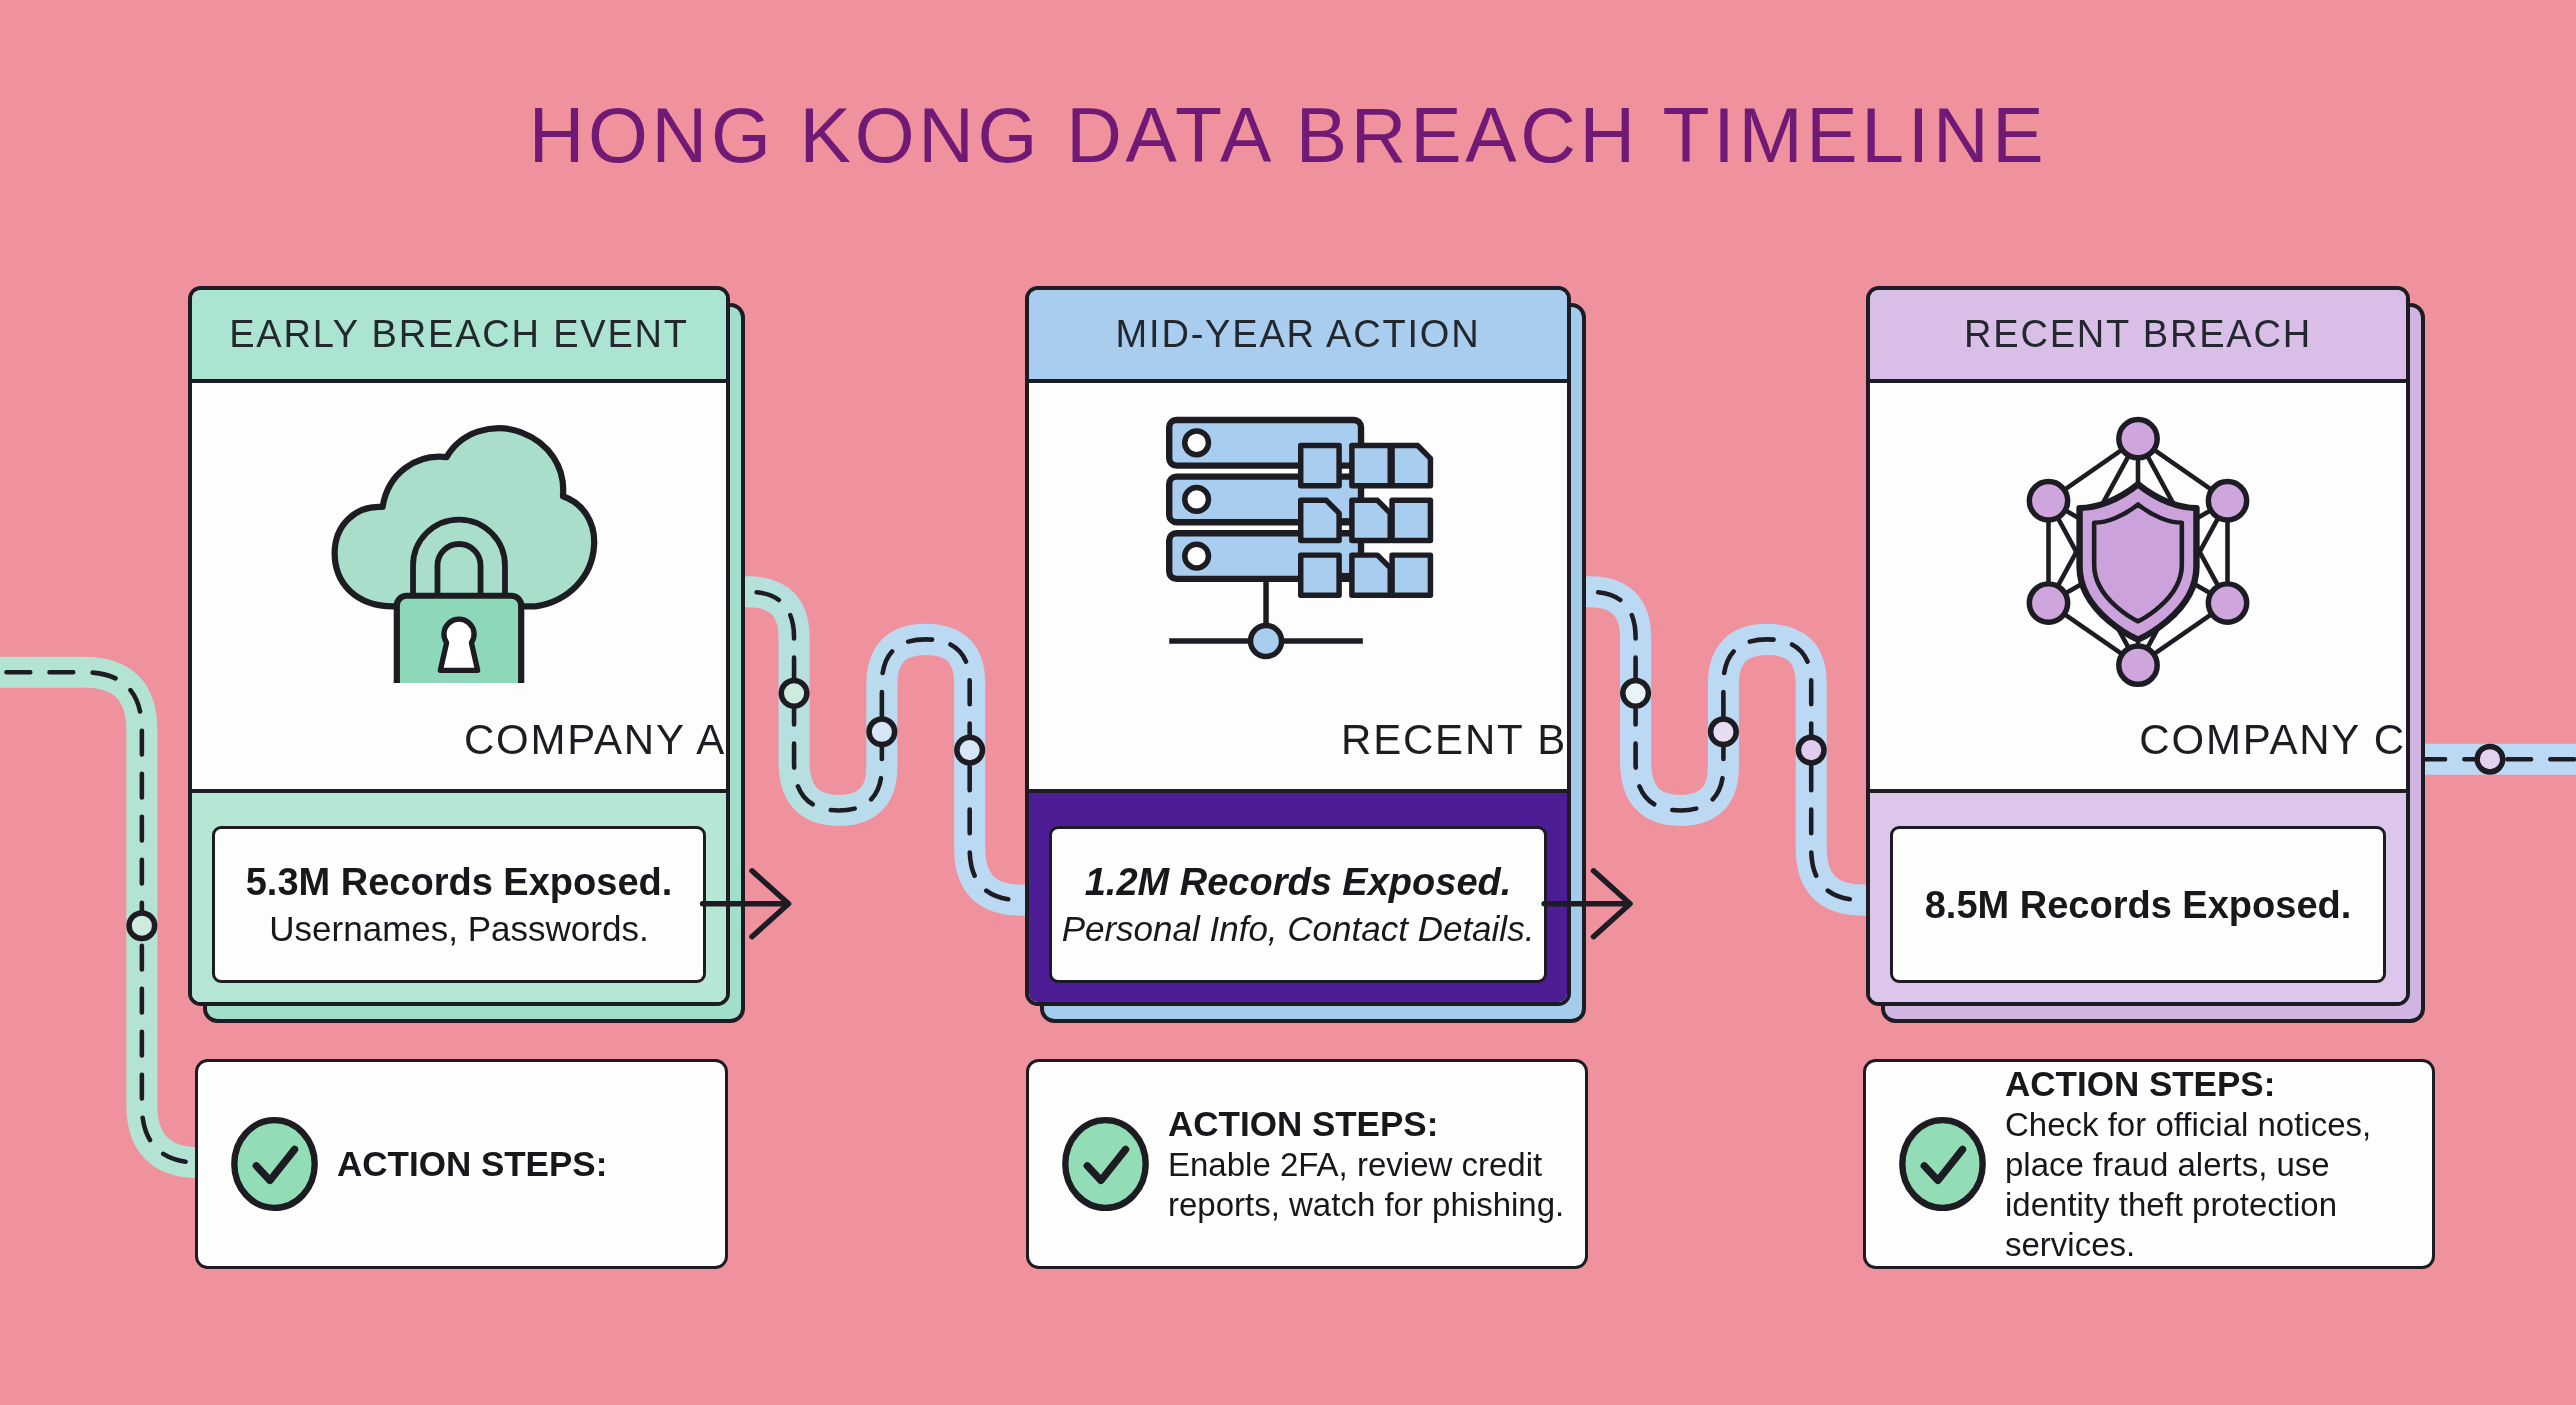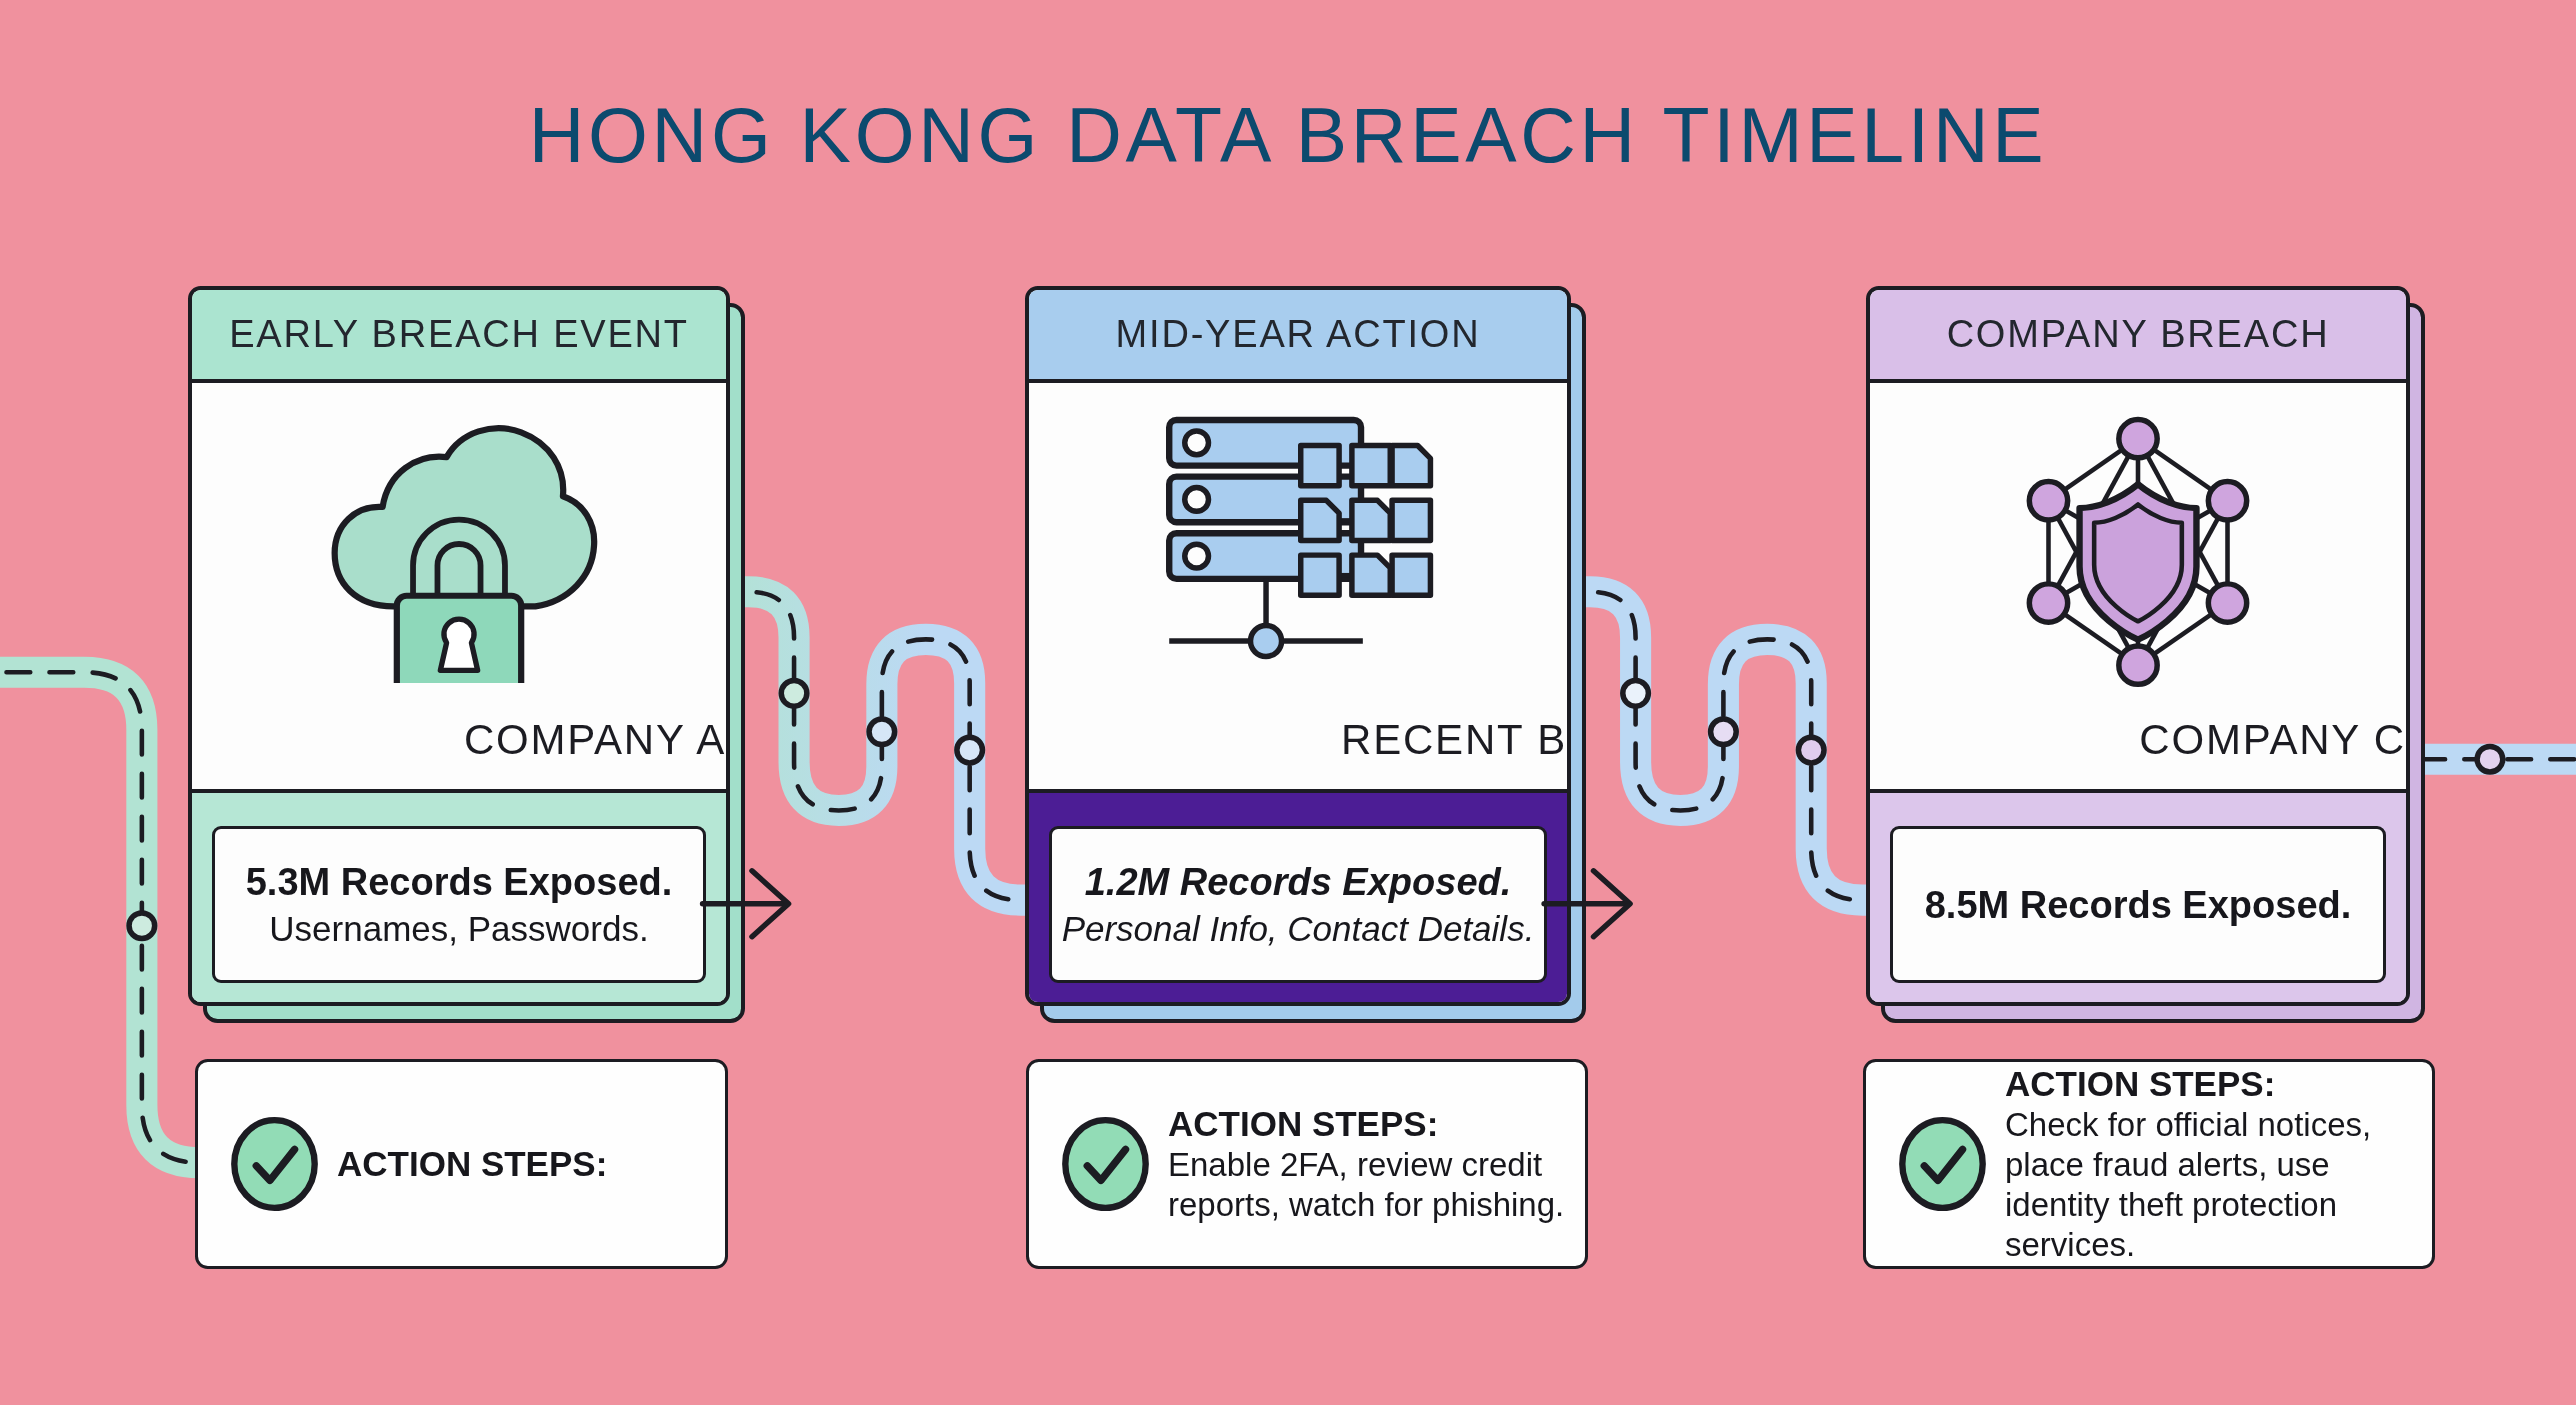--- a/index.html
+++ b/index.html
@@ -1,20 +1,20 @@
 <!DOCTYPE html>
 <html style="font-size:14.6px"><head>
 <meta charset="utf-8">
 <style>
   html,body{margin:0;padding:0;background:#f0919e;}
   .canvas{position:relative;width:2576px;height:1405px;background:#f0919e;overflow:hidden;
           font-family:"Liberation Sans", sans-serif;color:#1c1c22;}
   .layer{position:absolute;left:0;top:0;width:2576px;height:1405px;pointer-events:none;}
   .title{position:absolute;left:0;top:91px;width:2576px;text-align:center;
-         font-size:77px;font-weight:500;letter-spacing:3.7px;color:#0c4a6e;white-space:nowrap;}
+         font-size:77px;font-weight:500;letter-spacing:3.7px;color:#701a75;white-space:nowrap;}
   
   .card-group{position:absolute;top:286px;width:542px;height:720px;}
   .cg1{left:188px;} .cg2{left:1025px;width:546px;} .cg3{left:1866px;width:544px;}
   .card-shadow{position:absolute;left:14.6px;top:16.5px;width:100%;height:100%;
                border:4.6px solid #1c1c22;border-radius:14.6px;box-sizing:border-box;}
   .cg1 .card-shadow{background:#a2dfca;} .cg2 .card-shadow{background:#a3cbeb;} .cg3 .card-shadow{background:#d0b5e2;}
   .card{position:absolute;left:0;top:0;width:100%;height:100%;background:#fdfdfd;
         border:4.6px solid #1c1c22;border-radius:12.8px;box-sizing:border-box;overflow:hidden;}
   .card-header{position:absolute;left:0;top:0;right:0;height:89px;border-bottom:4.6px solid #1c1c22;
                display:flex;align-items:center;justify-content:center;
@@ -154,21 +154,21 @@
           <div class="stats-headline">1.2M Records Exposed.</div>
           <div class="stats-details">Personal Info, Contact Details.</div>
         </div>
       </div>
     </div>
   </div>
 
   <div class="card-group cg3">
     <div class="card-shadow"></div>
     <div class="card">
-      <div class="card-header">COMPANY BREACH</div>
+      <div class="card-header">RECENT BREACH</div>
       <div class="card-body">
         <div class="icon-wrap">
           <svg width="274" height="284" viewBox="0 0 300 310">
             <g stroke="#1c1c22" stroke-width="5" fill="none">
               <line x1="150" y1="32" x2="52" y2="100"></line>
                 <line x1="150" y1="32" x2="248" y2="100"></line>
               <line x1="52" y1="100" x2="52" y2="212"></line>
                 <line x1="248" y1="100" x2="248" y2="212"></line>
               <line x1="52" y1="212" x2="150" y2="280"></line>
                 <line x1="248" y1="212" x2="150" y2="280"></line>

